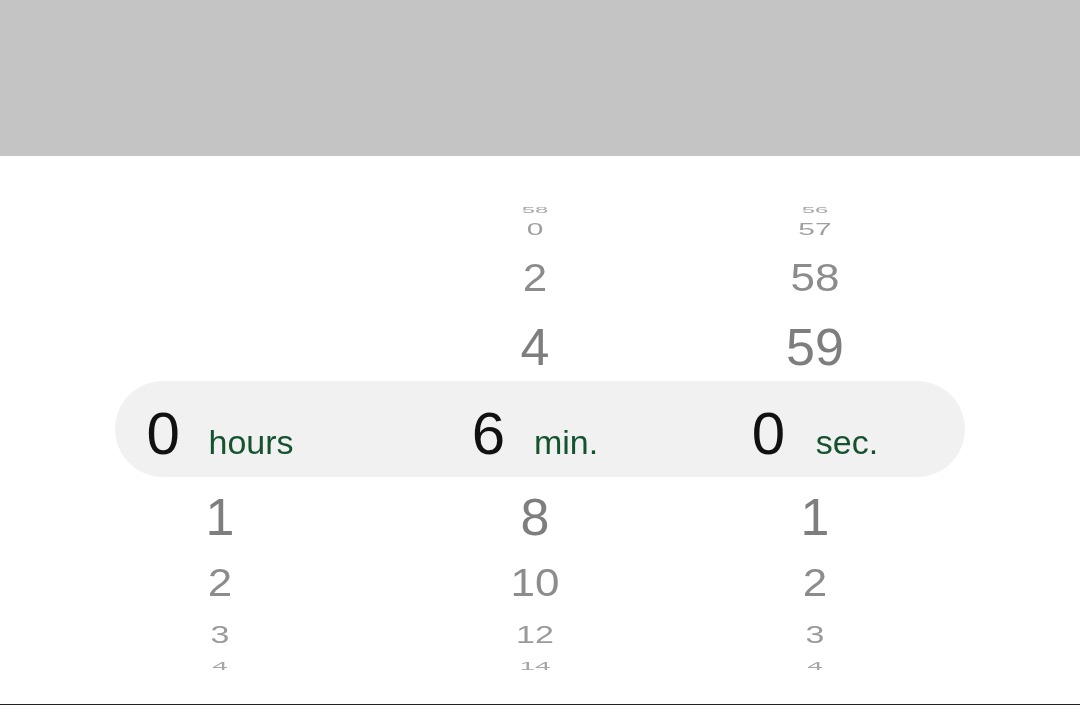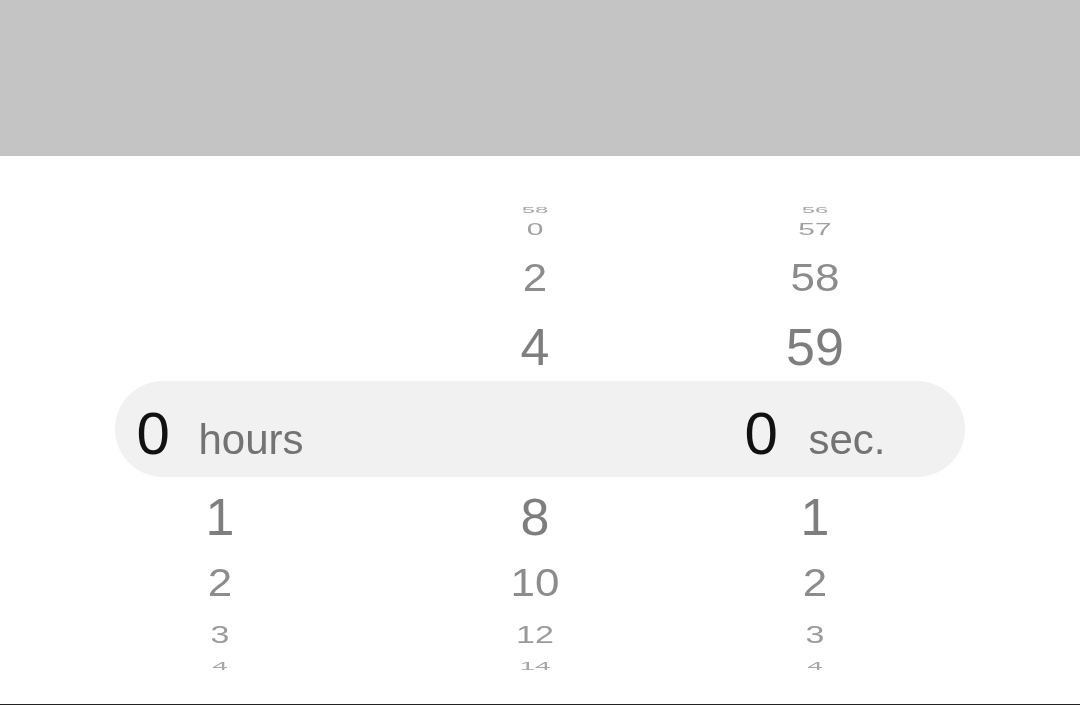--- a/index.html
+++ b/index.html
@@ -74,24 +74,24 @@
     font-size: 60px;
     font-weight: 400;
   }
   .sel .num {
     display: inline-block;
     vertical-align: baseline;
   }
   .sel .unit {
     display: inline-block;
     vertical-align: baseline;
-    font-size: 42px;
+    font-size: 34px;
     font-weight: 500;
     margin-left: 12px;
-    color: #737373;
+    color: #14532d;
   }
   .sel.sec .unit {
     margin-left: 14px;
   }
   
   .r1a { top: 335px; font-size: 52px; color: #7e7e7e; transform: scaleY(0.98); }
   .r1b { top: 165px; font-size: 52px; color: #7e7e7e; transform: scaleY(0.98); }
   .r2a { top: 405px; font-size: 44px; color: #8c8c8c; transform: scaleY(0.88); }
   .r2b { top: 100px; font-size: 44px; color: #8c8c8c; transform: scaleY(0.88); }
   .r3a { top: 462px; font-size: 34px; color: #9a9a9a; transform: scaleY(0.70); }
@@ -128,20 +128,24 @@
       <div class="picker-item r2a">2</div>
       <div class="picker-item r3a">3</div>
       <div class="picker-item r4a">4</div>
     </div>
 
     <div class="col col-minutes">
       <div class="picker-item r4b">58</div>
       <div class="picker-item r3b">0</div>
       <div class="picker-item r2b">2</div>
       <div class="picker-item r1b">4</div>
+      <div class="picker-item sel">
+        <span class="num">6</span>
+        <span class="unit">min.</span>
+      </div>
       <div class="picker-item r1a">8</div>
       <div class="picker-item r2a">10</div>
       <div class="picker-item r3a">12</div>
       <div class="picker-item r4a">14</div>
     </div>
 
     <div class="col col-seconds">
       <div class="picker-item r4b">56</div>
       <div class="picker-item r3b">57</div>
       <div class="picker-item r2b">58</div>

